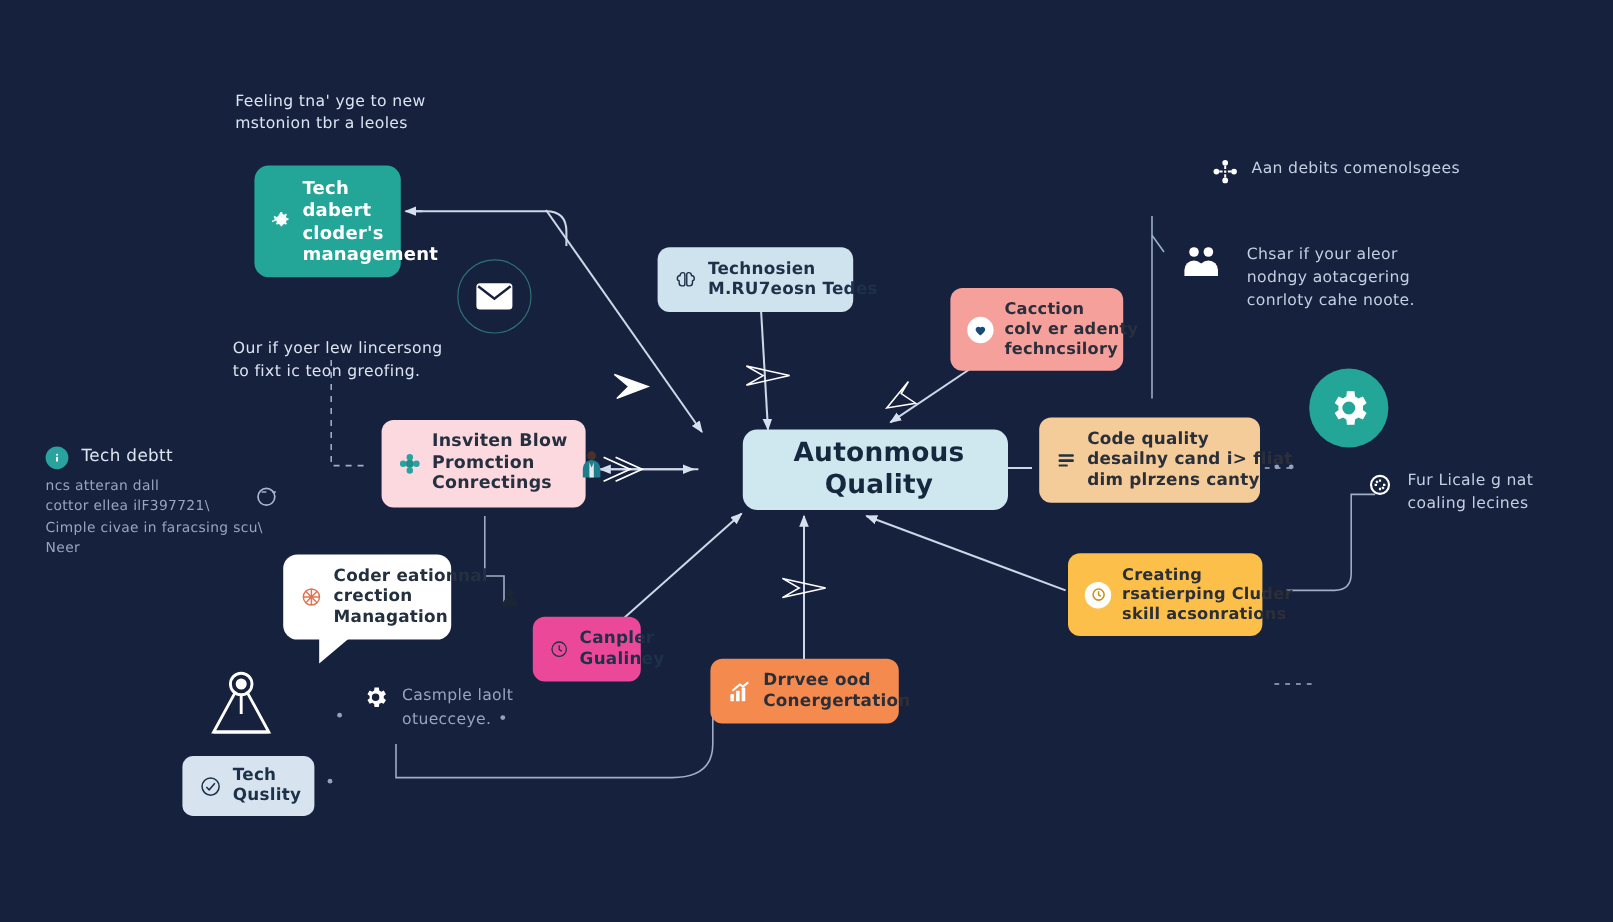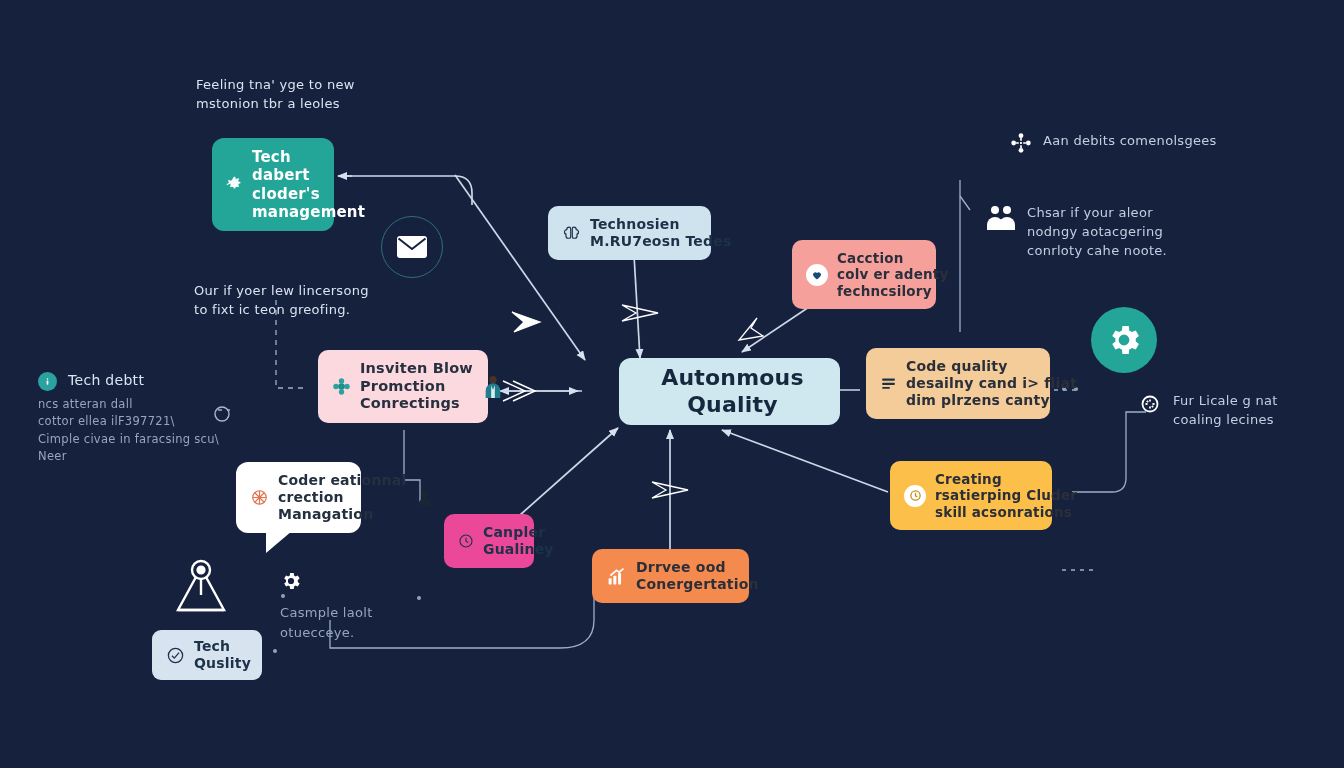--- a/index.html
+++ b/index.html
@@ -246,21 +246,21 @@
           <path d="M12 7v5.5l3.4 2"></path>
       </svg>
     </span>
     <span class="txt">
       <span>Creating</span>
       <span>rsatierping Cluder</span>
       <span>skill acsonrations</span>
     </span>
   </div>
 
-  <div class="node n-white" style="left:236px;top:462px;width:125px;">
+  <div class="node n-white" style="left:236px;top:462px;width:140px;">
     <span class="ic">
       <svg width="19" height="19" viewBox="0 0 24 24" fill="none" stroke="#e3724f" stroke-width="1.5">
         <circle cx="12" cy="12" r="8.5"></circle>
         <path d="M12 3.5v17M3.5 12h17M6 6l12 12M18 6L6 18"></path>
       </svg>
     </span>
     <span class="txt">
       <span>Coder eationnal</span>
       <span>crection</span>
       <span>Managation</span>
@@ -381,38 +381,38 @@
 
   <div class="anno-row" style="left:986px;top:204px;">
     <span class="ic">
       <svg width="30" height="28" viewBox="0 0 30 28" fill="#ffffff">
         <circle cx="9" cy="6" r="4"></circle>
           <circle cx="21" cy="6" r="4"></circle>
         <path d="M1 26v-5a8 8 0 0116 0v5z"></path>
         <path d="M13 26v-5a8 8 0 0116 0v5z"></path>
       </svg>
     </span>
-    <span class="anno" style="position:static;">Chsar if your aleor
+    <span class="anno" style="position:static;margin-left:12px;">Chsar if your aleor
 nodngy aotacgering
 conrloty cahe noote.</span>
   </div>
 
   <div class="anno-row" style="left:1138px;top:392px;">
     <span class="ic">
       <svg width="24" height="24" viewBox="0 0 24 24" fill="none" stroke="#ffffff" stroke-width="1.8">
         <circle cx="12" cy="12" r="7.5"></circle>
         <path d="M12 7.5v2M12 14.5v2M7.5 12h2M14.5 12h2M8.8 8.8l1.4 1.4M13.8 13.8l1.4 1.4"></path>
       </svg>
     </span>
     <span class="anno" style="position:static;">Fur Licale g nat
 coaling lecines</span>
   </div>
 
 
-  <div class="anno-row" style="left:280px;top:570px;flex-direction:column;">
+  <div class="anno-row" style="left:302px;top:570px;">
     <span class="ic">
       <svg width="22" height="22" viewBox="0 0 24 24" fill="#ffffff">
         <path d="M19.4 13a7.6 7.6 0 000-2l2-1.6-2-3.4-2.4 1a7.6 7.6 0 00-1.7-1L15 3.2h-4l-.3 2.8a7.6 7.6 0 00-1.7 1l-2.4-1-2 3.4L6.6 11a7.6 7.6 0 000 2l-2 1.6 2 3.4 2.4-1c.5.4 1.1.8 1.7 1l.3 2.8h4l.3-2.8c.6-.2 1.2-.6 1.7-1l2.4 1 2-3.4zM12 15.4A3.4 3.4 0 1112 8.6a3.4 3.4 0 010 6.8z"></path>
       </svg>
     </span>
     <span class="anno dim" style="position:static;font-size:13px;">Casmple laolt
 otuecceye.</span>
   </div>
 
 </div>

